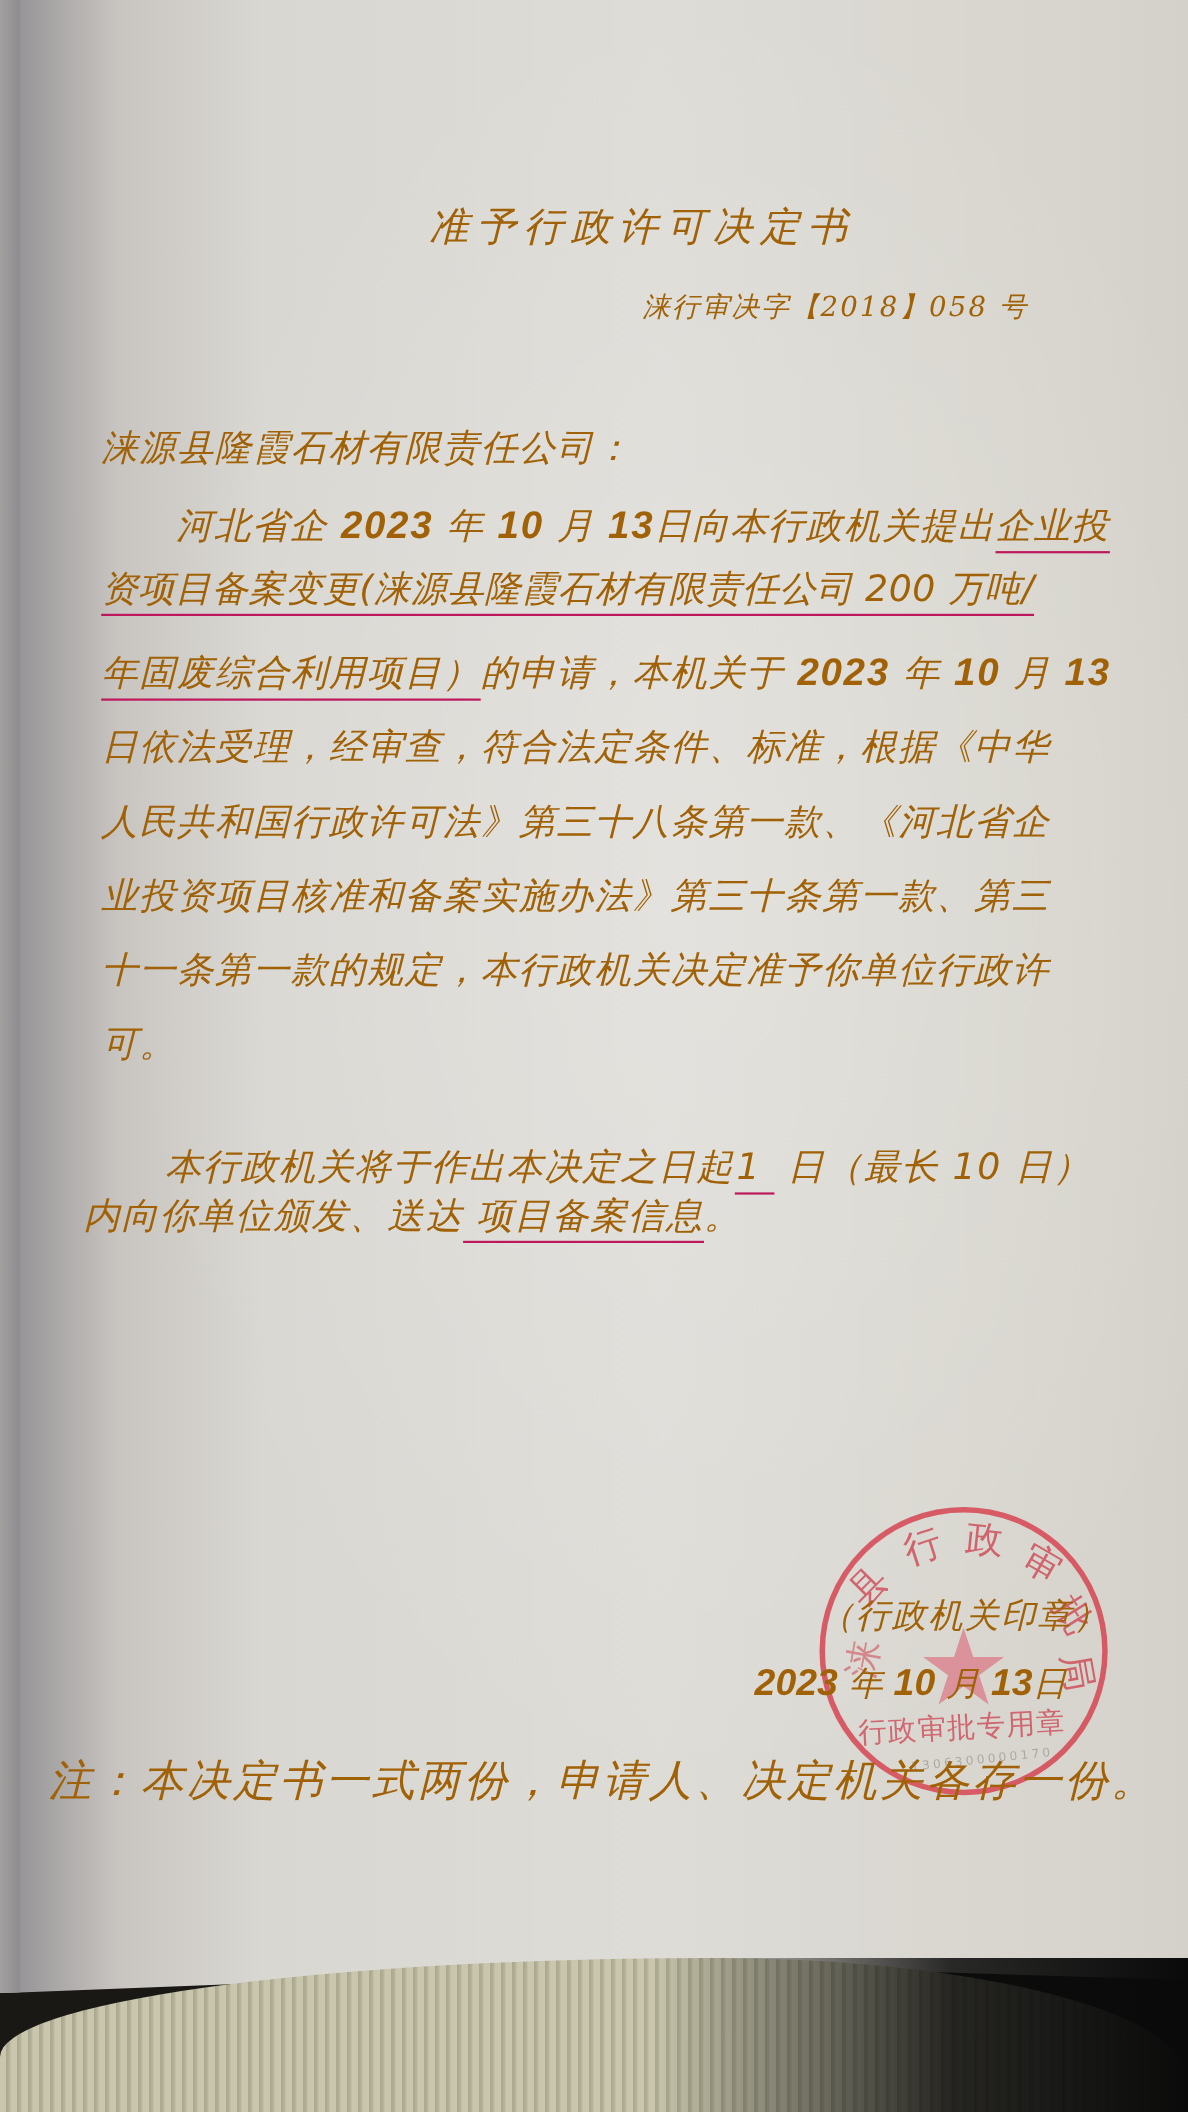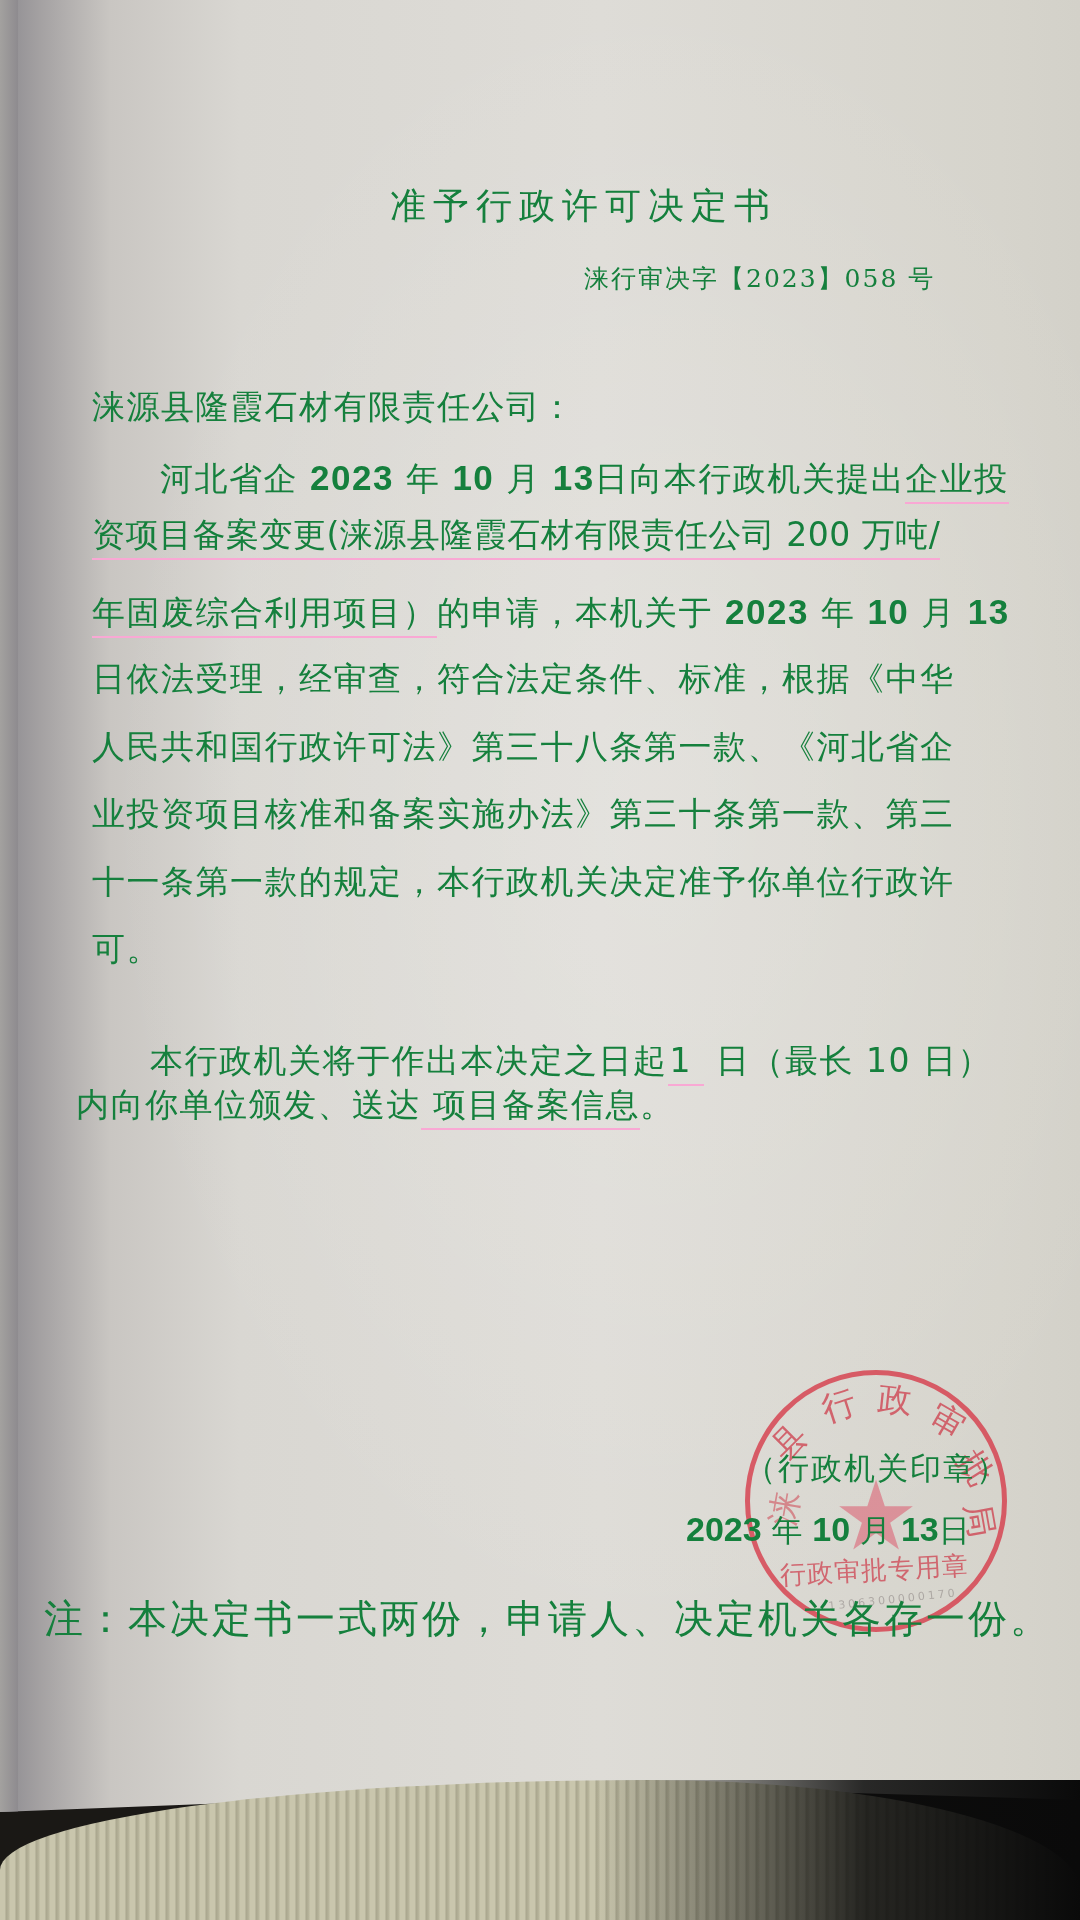--- a/index.html
+++ b/index.html
@@ -47,25 +47,26 @@
     }
     .paper::after {
       content: "";
       position: absolute;
       inset: 0;
       background: radial-gradient(ellipse at 60% 45%, rgba(255,255,255,0.18), rgba(255,255,255,0) 60%);
     }
 
     .doc-text {
       position: absolute;
-      color: #15803d;
+      color: #a16207;
       font-family: "DejaVu Sans", sans-serif;
       white-space: nowrap;
       letter-spacing: 0px;
       z-index: 3;
+      font-style: italic;
     }
     .title {
       left: 390px; top: 182px;
       font-size: 36px;
       letter-spacing: 7px;
       font-family: "DejaVu Serif", serif;
     }
     .doc-number {
       left: 584px; top: 262px;
       font-size: 25px;
@@ -76,21 +77,21 @@
       font-size: 33px;
       letter-spacing: 1.5px;
       line-height: 1;
     }
     .body-line b {
       font-weight: bold;
       font-family: "Liberation Sans", sans-serif;
       font-size: 35px;
     }
     .ul {
-      border-bottom: 2px solid #f9a8d4;
+      border-bottom: 2px solid #be185d;
       padding-bottom: 4px;
     }
 
     .seal {
       position: absolute;
       left: 745px; top: 1370px;
       width: 262px; height: 262px;
       border: 5px solid rgba(214, 55, 70, 0.78);
       border-radius: 50%;
       z-index: 2;
@@ -130,21 +131,21 @@
     }
   </style>
 </head>
 <body>
 
 <div class="paper"></div>
 <div class="fabric"></div>
 <div class="fabric-shadow"></div>
 
 <div class="doc-text title">准予行政许可决定书</div>
-<div class="doc-text doc-number">涞行审决字【2023】058 号</div>
+<div class="doc-text doc-number">涞行审决字【2018】058 号</div>
 
 <div class="doc-text body-line" style="left:92px; top:390px;">涞源县隆霞石材有限责任公司：</div>
 
 <div class="doc-text body-line" style="left:160px; top:460px;">
   <span>河北省企</span>
   <b>2023</b>
   <span>年</span>
   <b>10</b>
   <span>月</span>
   <b>13</b><span>日向本行政机关提出</span><span class="ul">企业投</span>

